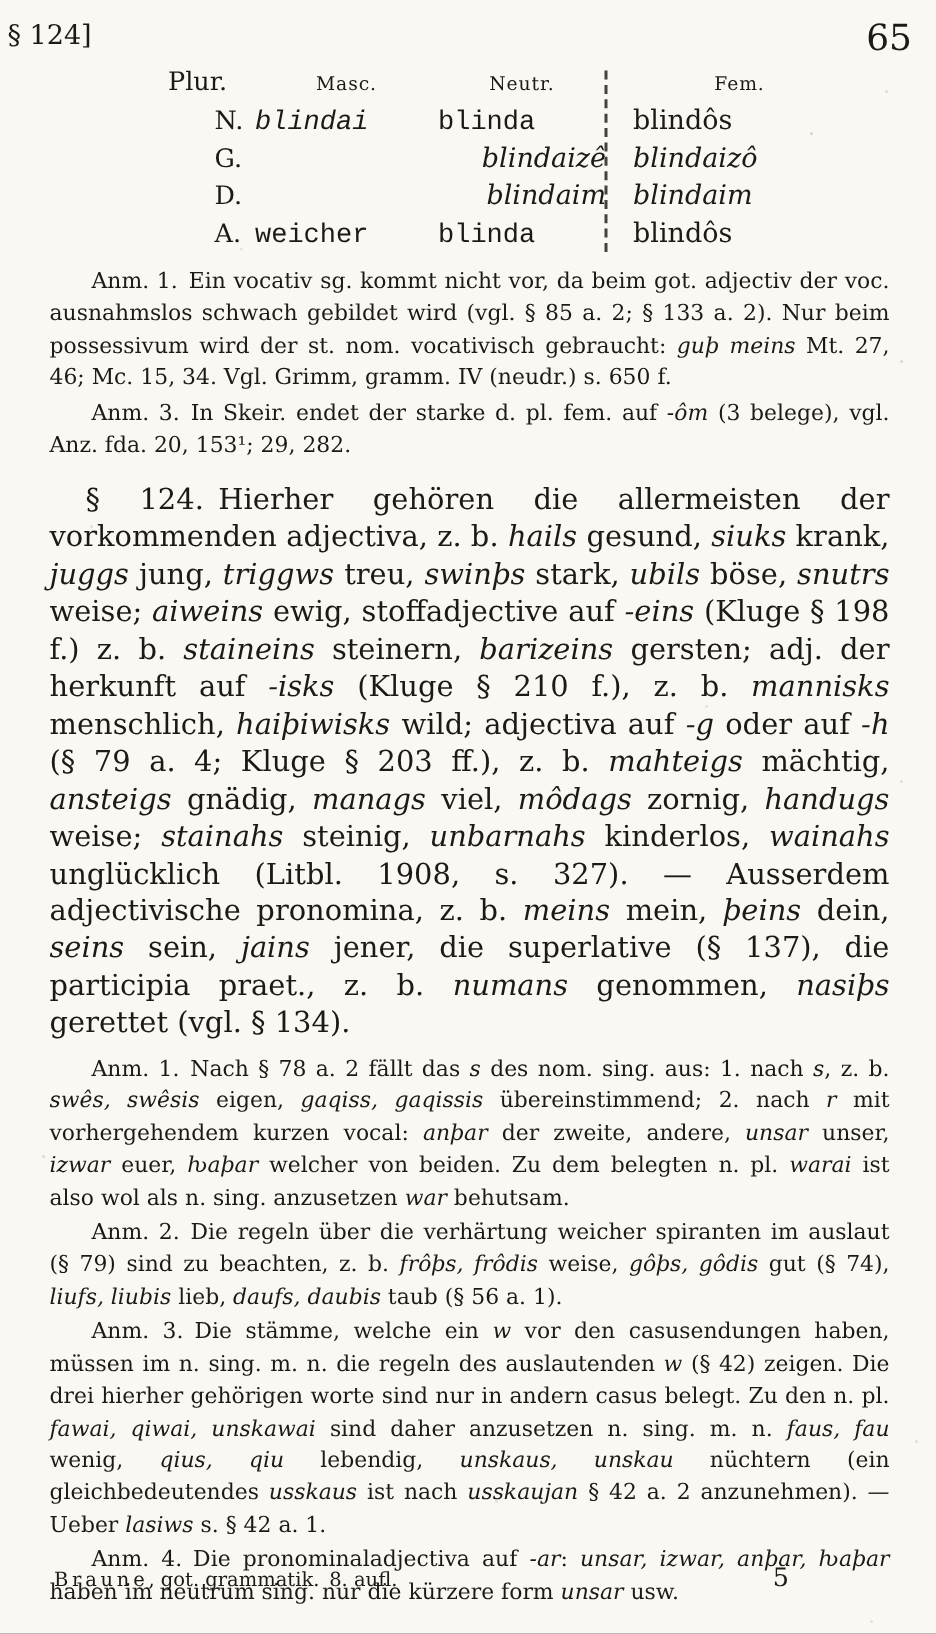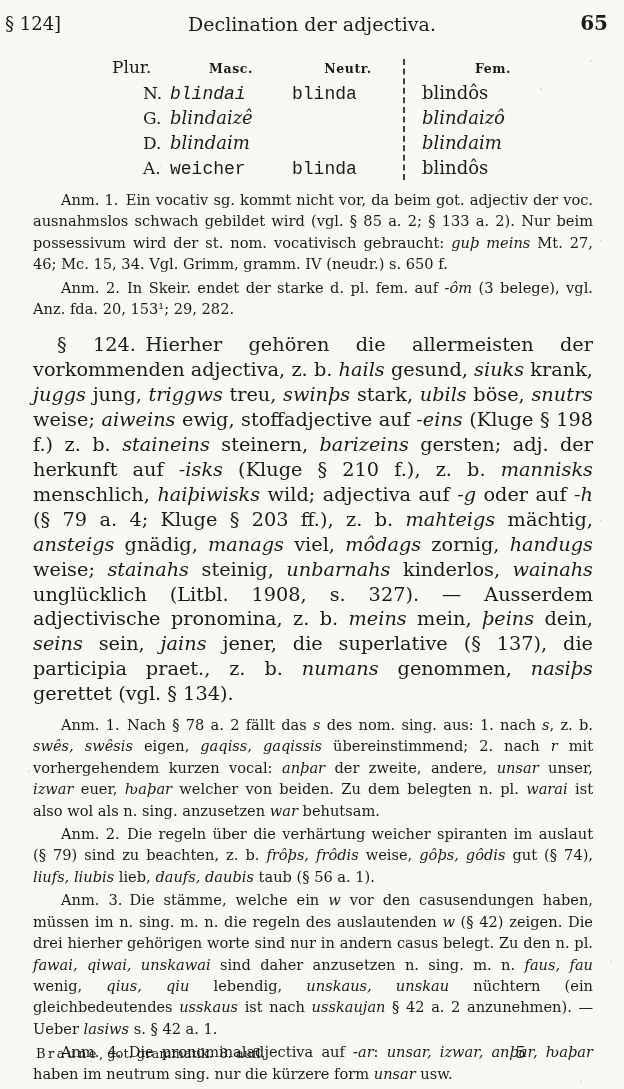--- a/index.html
+++ b/index.html
@@ -11,40 +11,40 @@
     background: #faf8f3;
     color: #1c1a17;
     font-family: "DejaVu Serif", "Liberation Serif", serif;
     overflow: hidden;
     box-sizing: border-box;
   }
   
   .running-head {
     position: relative;
     height: 26px;
-    padding-top: 19px;
+    padding-top: 7px;
     font-size: 18px;
   }
   .head-section { position: absolute; left: 5px; top: 13px; }
   .head-title   { position: absolute; left: 0; right: 0; top: 13px; text-align: center; font-size: 19px; }
-  .head-pageno  { position: absolute; right: 16px; top: 11px; font-size: 20px; font-weight: 700; }
+  .head-pageno  { position: absolute; right: 16px; top: 11px; font-size: 24px; font-weight: 400; }
   
   .decl-table {
     position: relative;
     margin: 12px 0 0 112px;
     width: 470px;
     font-size: 18px;
   }
   .t-row { display: grid; grid-template-columns: 58px 122px 112px 160px; height: 25px; align-items: baseline; }
   .t-plur { font-size: 17px; }
-  .t-colhead { font-size: 12.5px; letter-spacing: 0.6px; text-align: center; font-weight: 700; }
+  .t-colhead { font-size: 12.5px; letter-spacing: 0.6px; text-align: center; font-weight: 400; }
   .t-colhead.fem { padding-left: 18px; }
   .t-case { padding-left: 31px; font-size: 17px; }
   .t-cell { padding-left: 0; font-family: Liberation Mono, monospace; }
-  .t-shared { grid-column: 2 / 4; text-align: left; }
+  .t-shared { grid-column: 2 / 4; text-align: right; }
   .t-fem { padding-left: 18px; }
   .t-divider {
     position: absolute;
     left: 291px; top: 2px; bottom: 2px;
     width: 0;
     border-left: 2px dashed #45423c;
   }
   
   .small-para {
     margin: 0 31px 0 33px;
@@ -80,21 +80,20 @@
       330px 1000px 0 #00000018, 90px 1060px 0 #00000015, 580px 1080px 0 #00000018; }
 </style>
 </head>
 <body>
 
 <div class="page">
   <div class="speck"></div>
 
   <div class="running-head">
     <span class="head-section">§ 124]</span>
-    <span class="head-title">Declination der adjectiva.</span>
     <span class="head-pageno">65</span>
   </div>
 
   <div class="decl-table">
     <div class="t-divider"></div>
     <div class="t-row">
       <span class="t-plur">Plur.</span>
       <span class="t-colhead">Masc.</span>
       <span class="t-colhead">Neutr.</span>
       <span class="t-colhead fem">Fem.</span>
@@ -117,21 +116,21 @@
     </div>
     <div class="t-row">
       <span class="t-case">A.</span>
       <span class="t-cell"><span>weicher</span></span>
       <span class="t-cell"><span>blinda</span></span>
       <span class="t-fem"><span>blindôs</span></span>
     </div>
   </div>
 
   <p class="small-para mt-notes"><span>Anm. 1. Ein vocativ sg. kommt nicht vor, da beim got. adjectiv der voc. ausnahmslos schwach gebildet wird (vgl. § 85 a. 2; § 133 a. 2).  Nur beim possessivum wird der st. nom. vocativisch gebraucht: </span><span class="it">guþ meins</span><span> Mt. 27, 46; Mc. 15, 34.  Vgl. Grimm, gramm. IV (neudr.) s. 650 f.</span></p>
-  <p class="small-para mt-note"><span>Anm. 2. In Skeir. endet der starke d. pl. fem. auf </span><span class="it">-ôm</span><span> (3 belege), vgl. Anz. fda. 20, 153¹; 29, 282.</span></p>
+  <p class="small-para mt-note"><span>Anm. 3. In Skeir. endet der starke d. pl. fem. auf </span><span class="it">-ôm</span><span> (3 belege), vgl. Anz. fda. 20, 153¹; 29, 282.</span></p>
 
   <p class="main-para mb-main"><span>§ 124. Hierher gehören die allermeisten der vorkommenden adjectiva, z. b. </span><span class="it">hails</span><span> gesund, </span><span class="it">siuks</span><span> krank, </span><span class="it">juggs</span><span> jung, </span><span class="it">triggws</span><span> treu, </span><span class="it">swinþs</span><span> stark, </span><span class="it">ubils</span><span> böse, </span><span class="it">snutrs</span><span> weise; </span><span class="it">aiweins</span><span> ewig, stoffadjective auf </span><span class="it">-eins</span><span> (Kluge § 198 f.) z. b. </span><span class="it">staineins</span><span> steinern, </span><span class="it">barizeins</span><span> gersten; adj. der herkunft auf </span><span class="it">-isks</span><span> (Kluge § 210 f.), z. b. </span><span class="it">mannisks</span><span> menschlich, </span><span class="it">haiþiwisks</span><span> wild; adjectiva auf </span><span class="it">-g</span><span> oder auf </span><span class="it">-h</span><span> (§ 79 a. 4; Kluge § 203 ff.), z. b. </span><span class="it">mahteigs</span><span> mächtig, </span><span class="it">ansteigs</span><span> gnädig, </span><span class="it">manags</span><span> viel, </span><span class="it">môdags</span><span> zornig, </span><span class="it">handugs</span><span> weise; </span><span class="it">stainahs</span><span> steinig, </span><span class="it">unbarnahs</span><span> kinderlos, </span><span class="it">wainahs</span><span> unglücklich (Litbl. 1908, s. 327). — Ausserdem adjectivische pronomina, z. b. </span><span class="it">meins</span><span> mein, </span><span class="it">þeins</span><span> dein, </span><span class="it">seins</span><span> sein, </span><span class="it">jains</span><span> jener, die superlative (§ 137), die participia praet., z. b. </span><span class="it">numans</span><span> genommen, </span><span class="it">nasiþs</span><span> gerettet (vgl. § 134).</span></p>
 
   <p class="small-para mt-notes"><span>Anm. 1. Nach § 78 a. 2 fällt das </span><span class="it">s</span><span> des nom. sing. aus: 1. nach </span><span class="it">s</span><span>, z. b. </span><span class="it">swês, swêsis</span><span> eigen, </span><span class="it">gaqiss, gaqissis</span><span> übereinstimmend; 2. nach </span><span class="it">r</span><span> mit vorhergehendem kurzen vocal: </span><span class="it">anþar</span><span> der zweite, andere, </span><span class="it">unsar</span><span> unser, </span><span class="it">izwar</span><span> euer, </span><span class="it">ƕaþar</span><span> welcher von beiden.  Zu dem belegten n. pl. </span><span class="it">warai</span><span> ist also wol als n. sing. anzusetzen </span><span class="it">war</span><span> behutsam.</span></p>
   <p class="small-para mt-note"><span>Anm. 2. Die regeln über die verhärtung weicher spiranten im auslaut (§ 79) sind zu beachten, z. b. </span><span class="it">frôþs, frôdis</span><span> weise, </span><span class="it">gôþs, gôdis</span><span> gut (§ 74), </span><span class="it">liufs, liubis</span><span> lieb, </span><span class="it">daufs, daubis</span><span> taub (§ 56 a. 1).</span></p>
   <p class="small-para mt-note"><span>Anm. 3. Die stämme, welche ein </span><span class="it">w</span><span> vor den casusendungen haben, müssen im n. sing. m. n. die regeln des auslautenden </span><span class="it">w</span><span> (§ 42) zeigen.  Die drei hierher gehörigen worte sind nur in andern casus belegt.  Zu den n. pl. </span><span class="it">fawai, qiwai, unskawai</span><span> sind daher anzusetzen n. sing. m. n. </span><span class="it">faus, fau</span><span> wenig, </span><span class="it">qius, qiu</span><span> lebendig, </span><span class="it">unskaus, unskau</span><span> nüchtern (ein gleichbedeutendes </span><span class="it">usskaus</span><span> ist nach </span><span class="it">usskaujan</span><span> § 42 a. 2 anzunehmen). — Ueber </span><span class="it">lasiws</span><span> s. § 42 a. 1.</span></p>
   <p class="small-para mt-note"><span>Anm. 4. Die pronominaladjectiva auf </span><span class="it">-ar</span><span>: </span><span class="it">unsar, izwar, anþar, ƕaþar</span><span> haben im neutrum sing. nur die kürzere form </span><span class="it">unsar</span><span> usw.</span></p>
 
   <div class="footer">
     <span class="pub-name">Braune</span><span>, got. grammatik. 8. aufl.</span>

